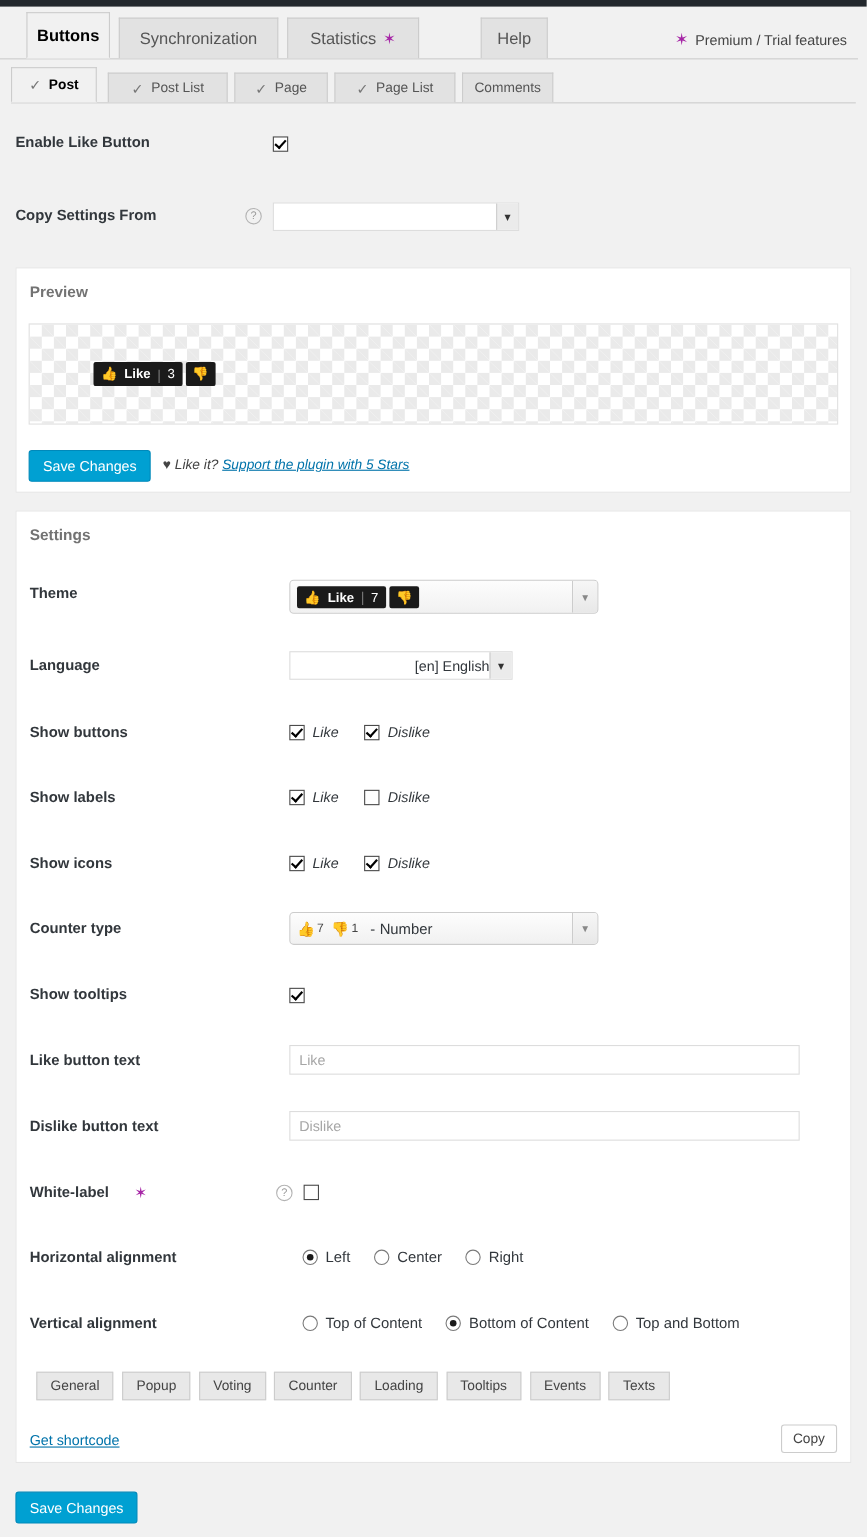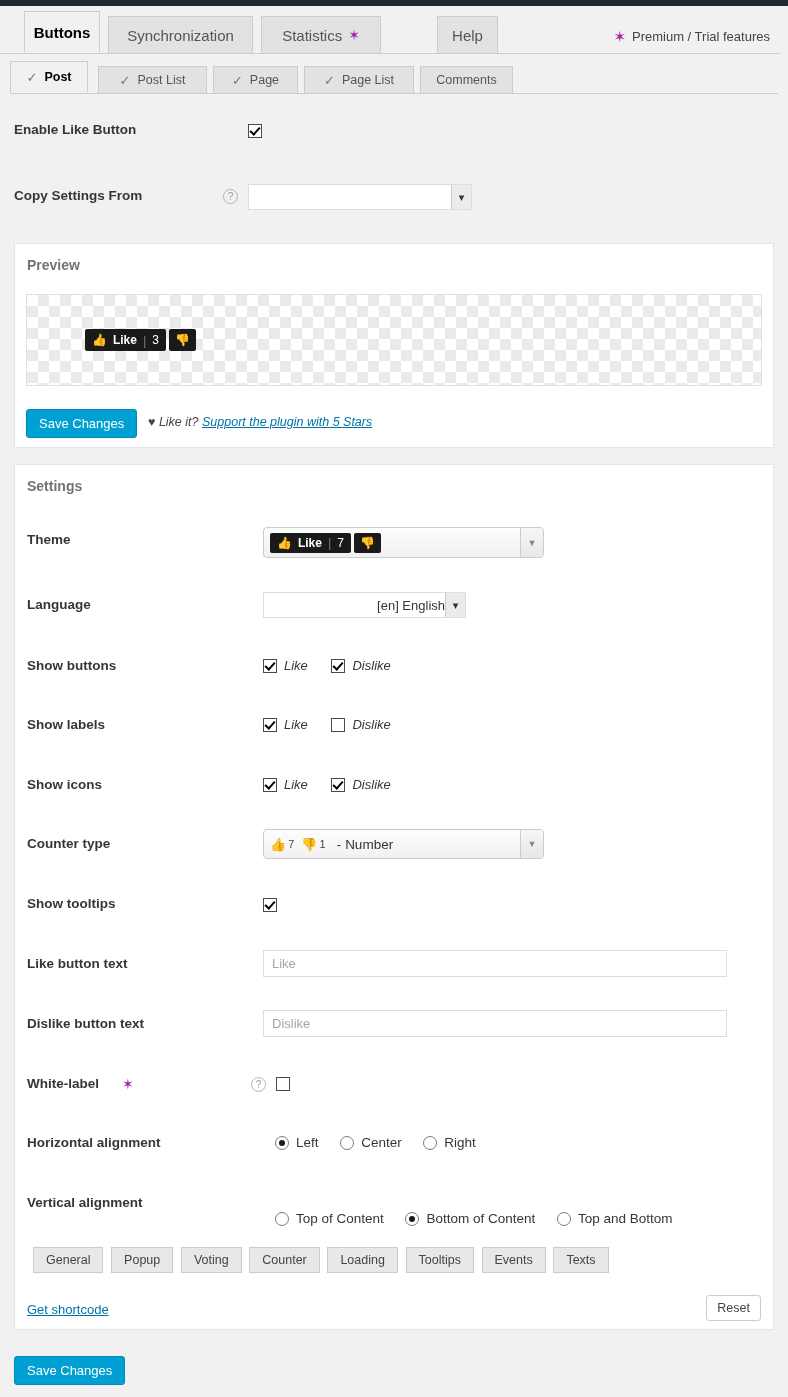--- a/index.html
+++ b/index.html
@@ -410,21 +410,21 @@
     <span>Post List</span>
   </div>
   <div class="subtab" style="left:203px; width:85px;">
     <span class="check-mark">✓</span>
     <span>Page</span>
   </div>
   <div class="subtab" style="left:294px; width:110px;">
     <span class="check-mark">✓</span>
     <span>Page List</span>
   </div>
-  <div class="subtab" style="left:410px; width:93px;">
+  <div class="subtab" style="left:410px; width:83px;">
     <span>Comments</span>
   </div>
 </div>
 
 <div class="toprow" style="top:122px;">
   <span class="lbl">Enable Like Button</span>
 </div>
 <span class="cb checked" style="position:absolute; left:248px; top:124px;"></span>
 
 <div class="toprow" style="top:188px;">
@@ -585,21 +585,21 @@
       </span>
       <span class="rbitem">
         <span class="rb"></span>
         <span>Right</span>
       </span>
     </div>
   </div>
 
   <div class="srow" style="top:726px;">
     <span class="rlbl">Vertical alignment</span>
-    <div class="ctrl" style="left:260px; top:4px;margin-top:16px;">
+    <div class="ctrl" style="left:260px; top:4px;">
       <span class="rbitem">
         <span class="rb"></span>
         <span>Top of Content</span>
       </span>
       <span class="rbitem">
         <span class="rb checked"></span>
         <span>Bottom of Content</span>
       </span>
       <span class="rbitem">
         <span class="rb"></span>
@@ -614,16 +614,16 @@
     <span class="minitab">Voting</span>
     <span class="minitab">Counter</span>
     <span class="minitab">Loading</span>
     <span class="minitab">Tooltips</span>
     <span class="minitab">Events</span>
     <span class="minitab">Texts</span>
   </div>
 
   <a href="#" class="linklike" style="position:absolute; left:12px; top:837px;">Get shortcode</a>
 
-  <button class="btn-reset" style="position:absolute; right:12px; top:830px;">Reset</button>
+  <button class="btn-reset" style="position:absolute; right:12px; top:830px;">Copy</button>
 </div>
 
 <button class="btn-primary" style="position:absolute; left:14px; top:1356px;">Save Changes</button>
 
 </body></html>

